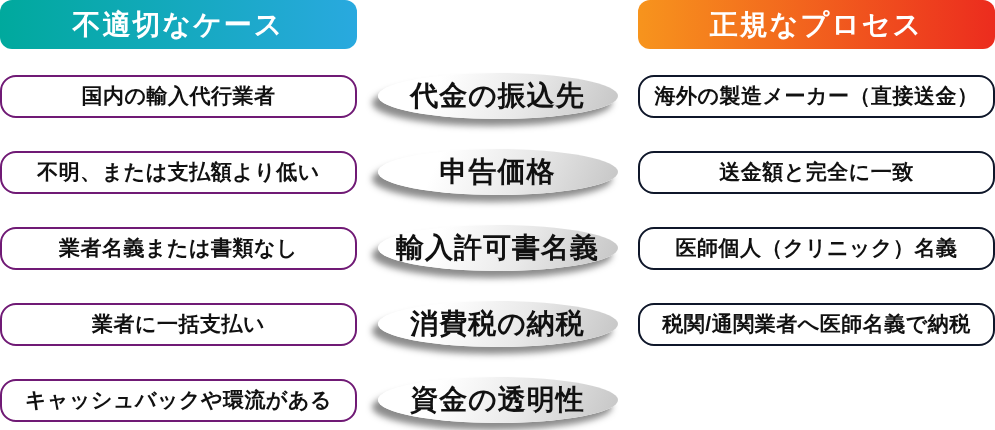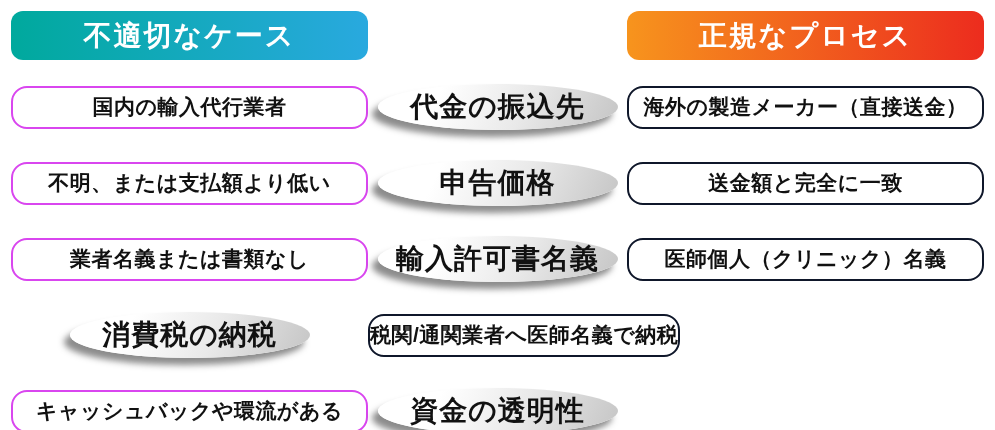--- a/index.html
+++ b/index.html
@@ -5,21 +5,21 @@
   * { margin: 0; padding: 0; box-sizing: border-box; }
   html, body {
     background: #ffffff;
     font-family: "Liberation Sans", "DejaVu Sans", sans-serif;
   }
   .canvas {
     position: relative;
     width: 995px;
     height: 430px;
     background: #ffffff;
-    padding: 11px;
+    padding: 0;
     overflow: hidden;
   }
   .grid-row {
     display: grid;
     grid-template-columns: 357px 1fr 357px;
     align-items: center;
   }
   .header-row { margin-bottom: 24px; }
   .header-pill {
     height: 49px;
@@ -49,21 +49,21 @@
     border-radius: 16px;
     display: flex;
     align-items: center;
     justify-content: center;
     font-size: 21px;
     font-weight: 600;
     color: #111111;
     letter-spacing: 0.5px;
     white-space: nowrap;
   }
-  .case-box.left  { border: 2px solid #d946ef; }
+  .case-box.left  { border: 2px solid #701a75; }
   .case-box.right { border: 2px solid #0f172a; }
   .oval-wrap {
     display: flex;
     align-items: center;
     justify-content: center;
   }
   .category-oval {
     width: 240px;
     height: 46px;
     border-radius: 50%;
@@ -110,20 +110,21 @@
 
     <div class="grid-row">
       <div class="case-box left">業者名義または書類なし</div>
       <div class="oval-wrap">
         <div class="category-oval">輸入許可書名義</div>
       </div>
       <div class="case-box right">医師個人（クリニック）名義</div>
     </div>
 
     <div class="grid-row">
+      <div class="case-box left">業者に一括支払い</div>
       <div class="oval-wrap">
         <div class="category-oval">消費税の納税</div>
       </div>
       <div class="case-box right">税関/通関業者へ医師名義で納税</div>
     </div>
 
     <div class="grid-row">
       <div class="case-box left">キャッシュバックや環流がある</div>
       <div class="oval-wrap">
         <div class="category-oval">資金の透明性</div>

